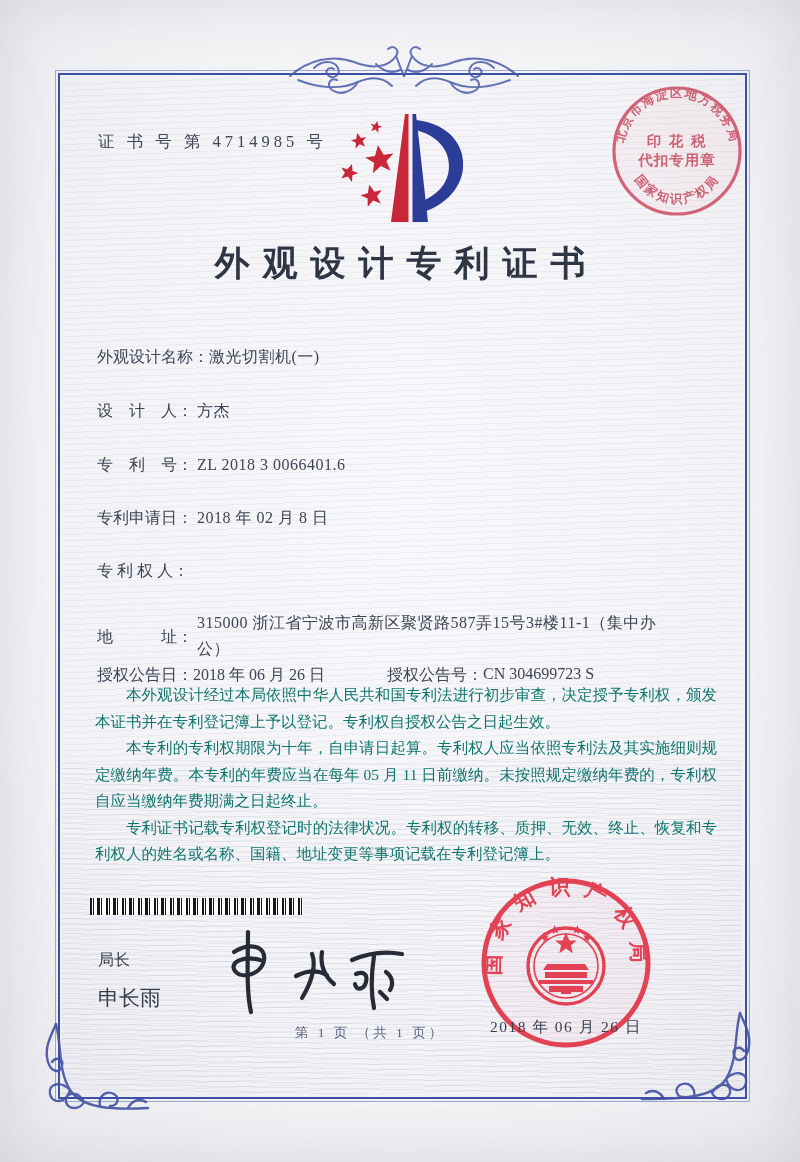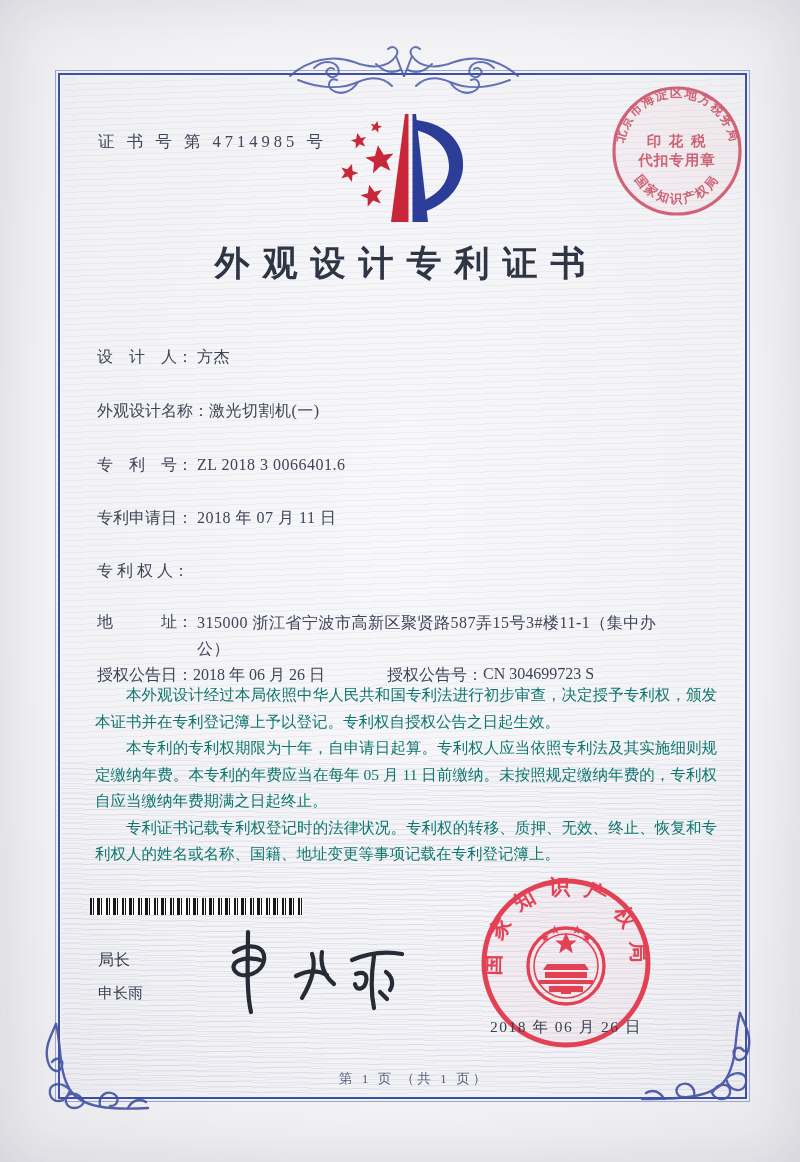--- a/index.html
+++ b/index.html
@@ -48,21 +48,21 @@
   
   .fields{
     position:absolute;left:97px;top:345px;width:620px;
     font-size:16px;color:#3e4555;
   }
   .frow{display:flex;align-items:flex-start;line-height:23px;}
   .frow .lbl{flex:0 0 100px;white-space:nowrap;}
   .frow .val{letter-spacing:.5px;}
   .mb31{margin-bottom:31px;} .mb30{margin-bottom:30px;} .mb26{margin-bottom:28px;}
   .addr .val{width:470px;line-height:26px;}
-  .addr{margin-bottom:3px;}
+  .addr{margin-bottom:3px;align-items:center;}
   .grant-row{display:flex;font-family:Liberation Serif, serif;}
   .pair{display:flex;}
   .pair2{margin-left:62px;}
 
   
   .paras{
     position:absolute;left:95px;top:682px;width:622px;
     font-size:15.5px;line-height:26.5px;color:#0f766e;text-align:justify;
   }
   .paras p{margin:0;text-indent:2em;}
@@ -70,30 +70,30 @@
   
   .barcode{
     position:absolute;left:90px;top:898px;width:213px;height:17px;
     background:repeating-linear-gradient(90deg,
       #17171a 0 2px, #fdfdfd 2px 3.5px,
       #17171a 3.5px 4.5px, #fdfdfd 4.5px 7px,
       #17171a 7px 10px, #fdfdfd 10px 11.5px,
       #17171a 11.5px 12.5px, #fdfdfd 12.5px 16px);
   }
   .signer-title{position:absolute;left:98px;top:950px;font-size:16px;color:#363d4c;font-family:"Liberation Sans","DejaVu Sans",sans-serif;}
-  .signer-name{position:absolute;left:98px;top:984px;font-size:15px;color:#363d4c;font-family:Liberation Sans, sans-serif;}
+  .signer-name{position:absolute;left:98px;top:984px;font-size:21px;color:#363d4c;font-family:Liberation Sans, sans-serif;}
   .signature{position:absolute;left:214px;top:922px;width:212px;height:94px;}
   .seal{position:absolute;left:477px;top:874px;width:178px;height:178px;opacity:.93;}
   .seal-date{
     position:absolute;left:490px;top:1017px;z-index:5;
     font-size:15.5px;letter-spacing:1.5px;color:#39404f;
   }
   .footer{
-    position:absolute;left:0;width:740px;top:1070px;text-align:center;
-    font-size:13.5px;letter-spacing:3px;color:#59637e;padding-left:44px;
+    position:absolute;left:0;width:740px;top:1024px;text-align:center;
+    font-size:13.5px;letter-spacing:3px;color:#59637e;
   }
 </style>
 </head>
 <body>
 
 <div class="page">
 
   <div class="guilloche"></div>
   <div class="guilloche2"></div>
   <div class="frame"></div>
@@ -166,34 +166,34 @@
       <textPath href="#arc-bot" startOffset="50%" text-anchor="middle">国家知识产权局</textPath>
     </text>
     <text x="71" y="66" text-anchor="middle" font-size="14.5" fill="#c94f63" letter-spacing="2" font-weight="bold">印 花 税</text>
     <text x="71" y="85" text-anchor="middle" font-size="14.5" fill="#c94f63" letter-spacing="1" font-weight="bold">代扣专用章</text>
   </svg>
 
   <h1 class="title">外观设计专利证书</h1>
 
   <div class="fields">
     <div class="frow mb31">
+      <span class="lbl">外观设计名称：</span>
+      <span class="val">激光切割机(一)</span>
+    </div>
+    <div class="frow mb31">
       <span class="lbl">设　计　人：</span>
       <span class="val">方杰</span>
-    </div>
-    <div class="frow mb31">
-      <span class="lbl">外观设计名称：</span>
-      <span class="val">激光切割机(一)</span>
     </div>
     <div class="frow mb30">
       <span class="lbl">专　利　号：</span>
       <span class="val">ZL 2018 3 0066401.6</span>
     </div>
     <div class="frow mb30">
       <span class="lbl">专利申请日：</span>
-      <span class="val">2018 年 07 月 11 日</span>
+      <span class="val">2018 年 02 月 8 日</span>
     </div>
     <div class="frow mb26">
       <span class="lbl">专 利 权 人：</span>
     </div>
     <div class="frow addr">
       <span class="lbl">地　　　址：</span>
       <span class="val">315000 浙江省宁波市高新区聚贤路587弄15号3#楼11-1（集中办公）</span>
     </div>
     <div class="grant-row">
       <span class="pair">

